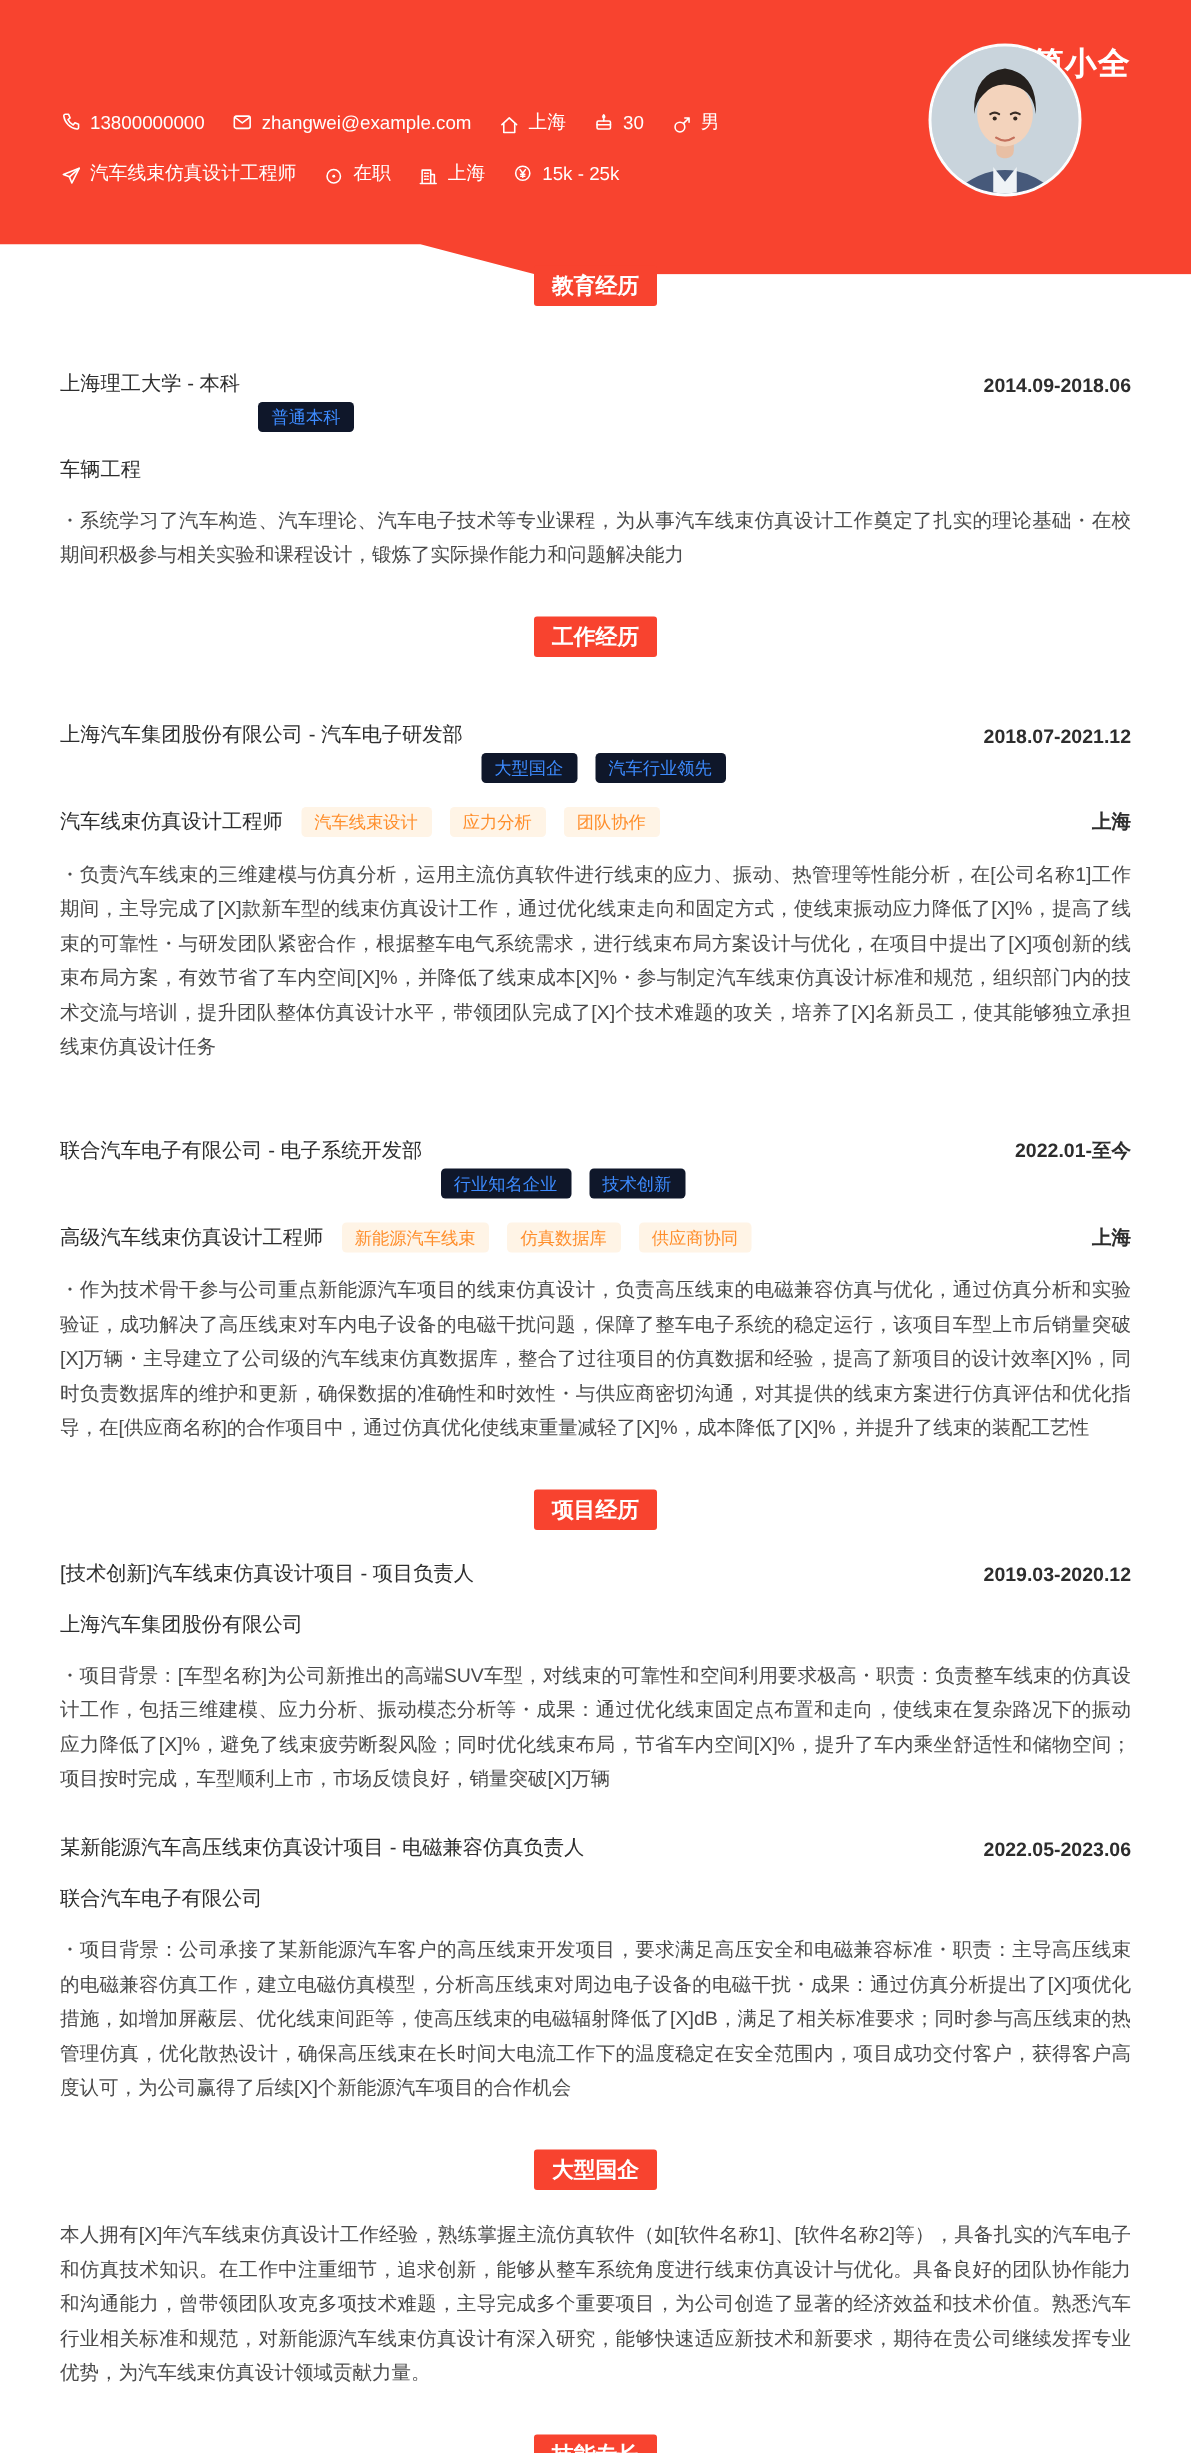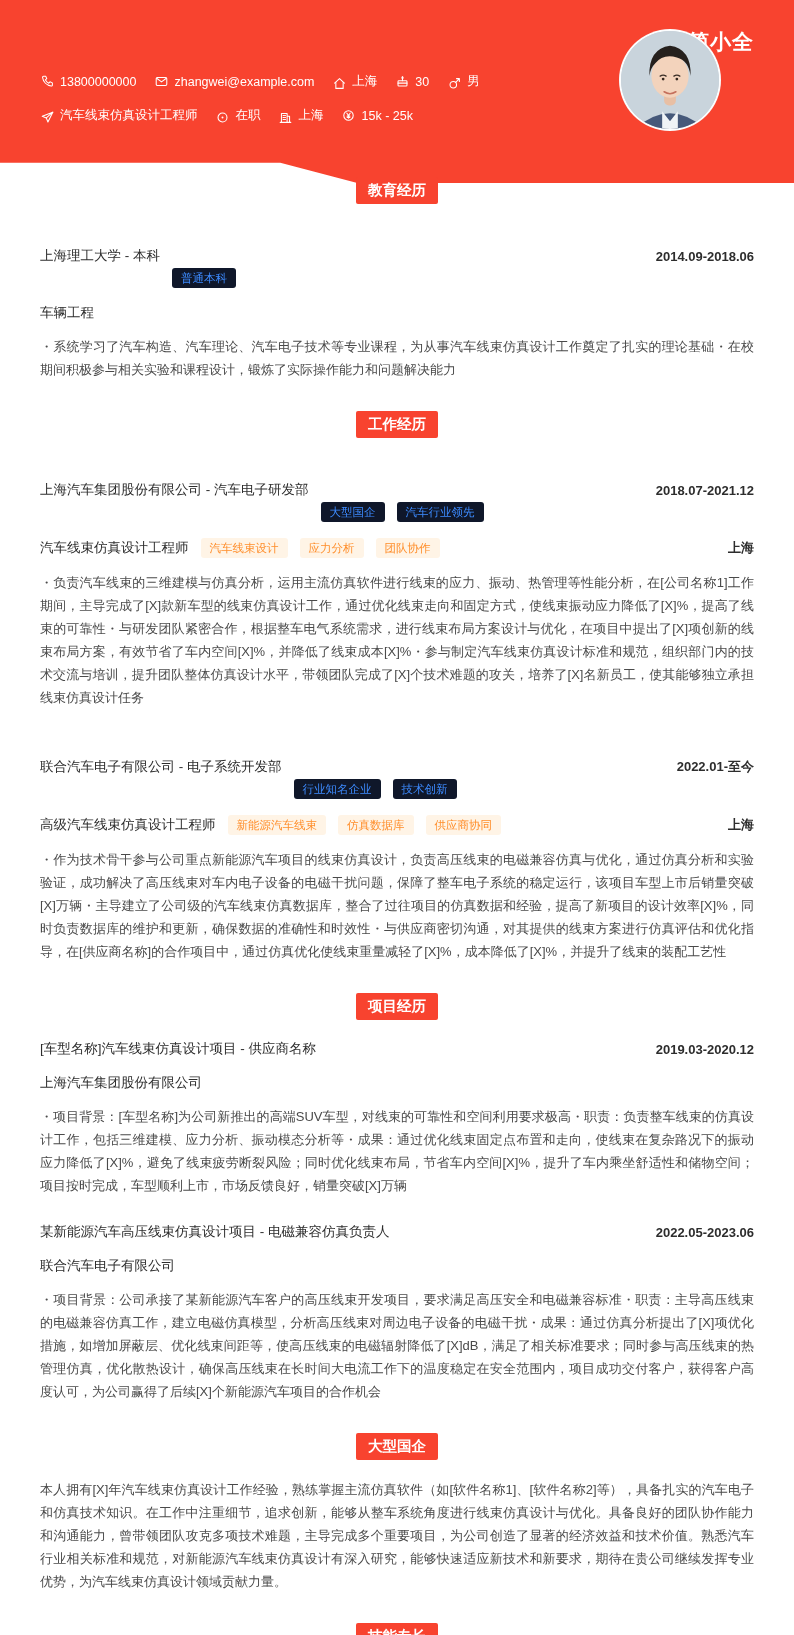--- a/index.html
+++ b/index.html
@@ -214,21 +214,21 @@
       <span class="date">上海</span>
     </div>
     <p class="para">・作为技术骨干参与公司重点新能源汽车项目的线束仿真设计，负责高压线束的电磁兼容仿真与优化，通过仿真分析和实验验证，成功解决了高压线束对车内电子设备的电磁干扰问题，保障了整车电子系统的稳定运行，该项目车型上市后销量突破[X]万辆・主导建立了公司级的汽车线束仿真数据库，整合了过往项目的仿真数据和经验，提高了新项目的设计效率[X]%，同时负责数据库的维护和更新，确保数据的准确性和时效性・与供应商密切沟通，对其提供的线束方案进行仿真评估和优化指导，在[供应商名称]的合作项目中，通过仿真优化使线束重量减轻了[X]%，成本降低了[X]%，并提升了线束的装配工艺性</p>
 
     <div class="section-head">
       <span class="badge">项目经历</span>
       <span class="rule"></span>
     </div>
 
     <div class="entry-head">
-      <span class="entry-title">[车型名称]汽车线束仿真设计项目 - 供应商名称</span>
+      <span class="entry-title">[技术创新]汽车线束仿真设计项目 - 项目负责人</span>
       <span class="date">2019.03-2020.12</span>
     </div>
     <div class="entry-head sub-row">
       <span class="entry-title">上海汽车集团股份有限公司</span>
     </div>
     <p class="para">・项目背景：[车型名称]为公司新推出的高端SUV车型，对线束的可靠性和空间利用要求极高・职责：负责整车线束的仿真设计工作，包括三维建模、应力分析、振动模态分析等・成果：通过优化线束固定点布置和走向，使线束在复杂路况下的振动应力降低了[X]%，避免了线束疲劳断裂风险；同时优化线束布局，节省车内空间[X]%，提升了车内乘坐舒适性和储物空间；项目按时完成，车型顺利上市，市场反馈良好，销量突破[X]万辆</p>
 
     <div class="entry-head" style="margin-top:26px;">
       <span class="entry-title">某新能源汽车高压线束仿真设计项目 - 电磁兼容仿真负责人</span>
       <span class="date">2022.05-2023.06</span>

